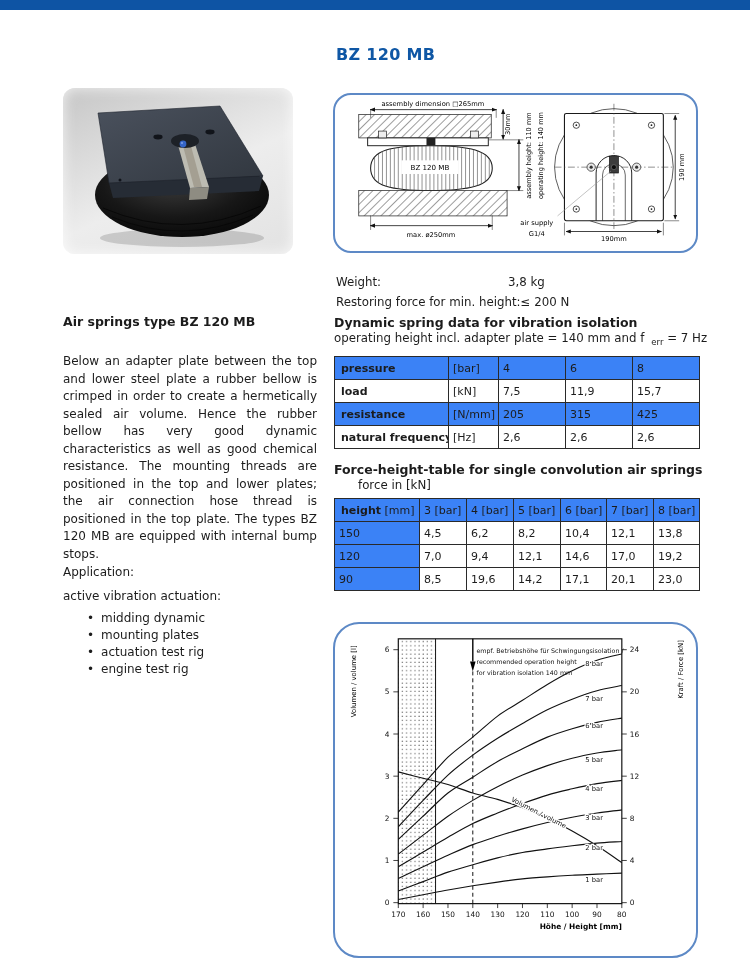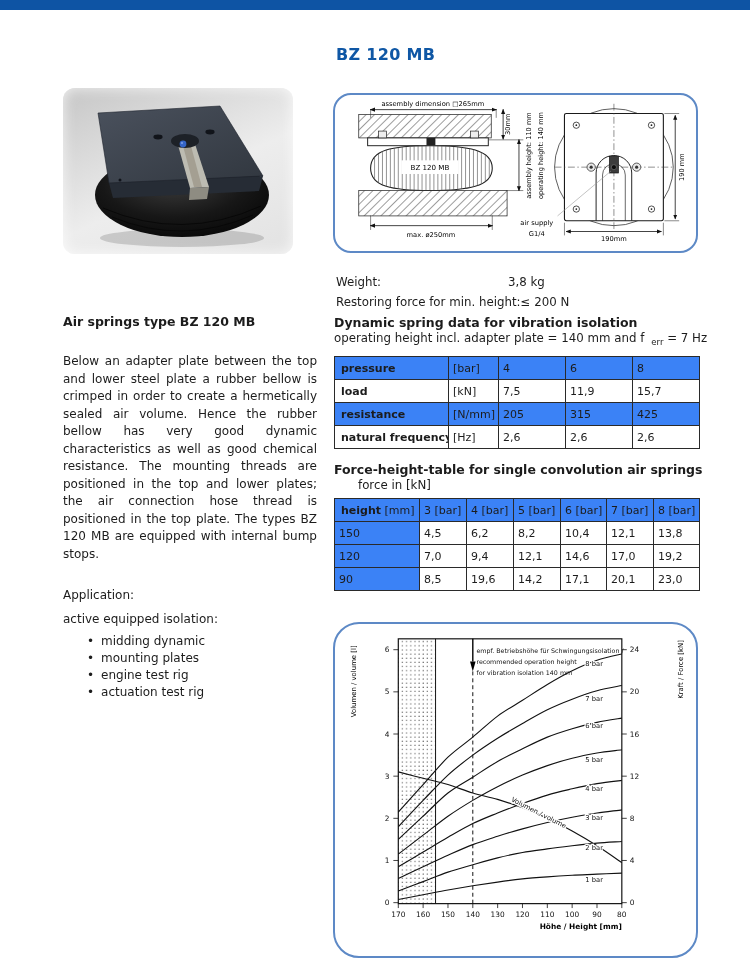--- a/index.html
+++ b/index.html
@@ -30,21 +30,21 @@
   sub.ferr{font-size:8.5px;vertical-align:-3px;padding-left:7px;}
   table{border-collapse:collapse;table-layout:fixed;font-size:11px;}
   #table1{left:334px;top:356px;width:365px;}
   #table2{left:334px;top:498px;width:365px;padding-left:29px;}
   td,th{border:1px solid #2a2a2a;height:22px;padding:0 4px;font-weight:normal;overflow:hidden;white-space:nowrap;}
   .lav{background:#3b82f6;}
   .cell-label{text-align:left;font-weight:bold;padding-left:6px;}
   .cell-c{}
   #leftcol{left:63px;top:314px;width:254px;font-size:12px;}
   #leftcol .para{margin-top:24px;text-align:justify;line-height:17.5px;}
-  #leftcol .app{margin-top:25px;}
+  #leftcol .app{margin-top:2px;}
   #leftcol .avi{margin-top:10px;}
   #leftcol ul{margin:7px 0 14px 0;padding:0 0 0 24px;list-style:none;}
   #leftcol li{line-height:17px;}
   #leftcol li::before{content:"•";margin-right:7px;}
   .clabel{paint-order:stroke;stroke:#ffffff;stroke-width:2.4px;fill:#111;}
 </style>
 </head>
 <body>
 
 <div id="topbar" class="abs"></div>
@@ -298,26 +298,26 @@
     <td class="cell-c">20,1</td>
     <td class="cell-c">23,0</td>
   </tr>
 </tbody>
   </table>
 
 <div id="leftcol" class="abs">
   <div class="h-bold">Air springs type BZ 120 MB</div>
   <div class="para">Below an adapter plate between the top and lower steel plate a rubber bellow is crimped in order to create a hermetically sealed air volume. Hence the rubber bellow has very good dynamic characteristics as well as good chemical resistance. The mounting threads are positioned in the top and lower plates; the air connection hose thread is positioned in the top plate. The types BZ 120 MB are equipped with internal bump stops.</div>
   <div class="app">Application:</div>
-  <div class="avi">active equipped isolation:</div>
+  <div class="avi">active vibration actuation:</div>
   <ul>
     <li>midding dynamic</li>
     <li>mounting plates</li>
+    <li>actuation test rig</li>
     <li>engine test rig</li>
-    <li>actuation test rig</li>
   </ul>
 </div>
 
 <div id="chartbox" class="abs bluebox">
   <svg id="chart-svg" viewBox="0 0 365 336" preserveAspectRatio="none">
       <defs>
         <pattern id="dots" width="4.2" height="4.2" patternUnits="userSpaceOnUse">
           <circle cx="1" cy="1" r="0.65" fill="#444"></circle>
         </pattern>
       </defs>

